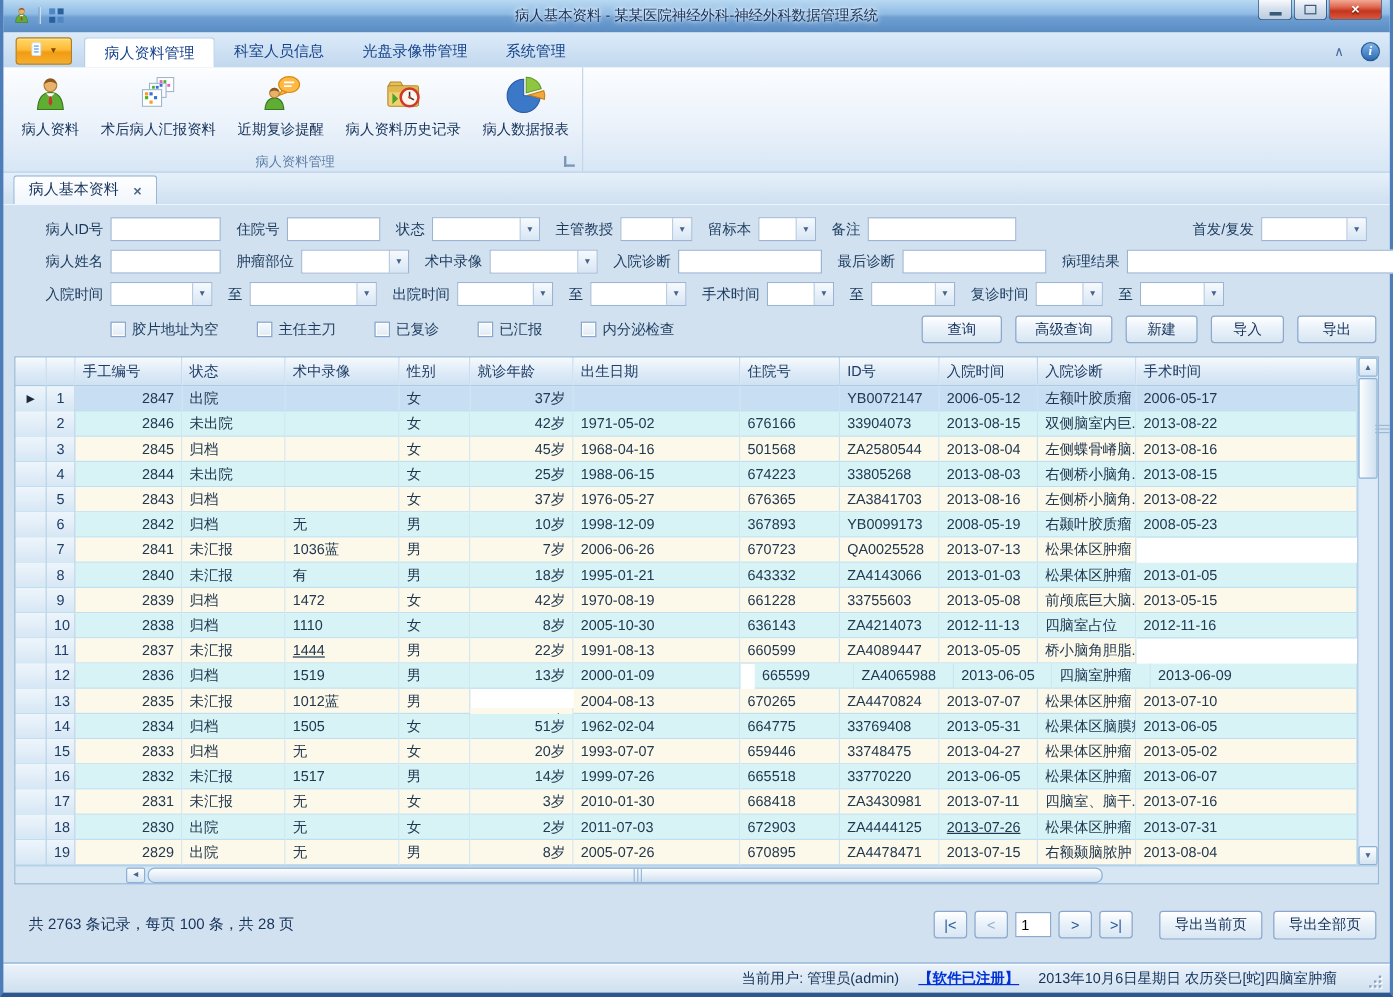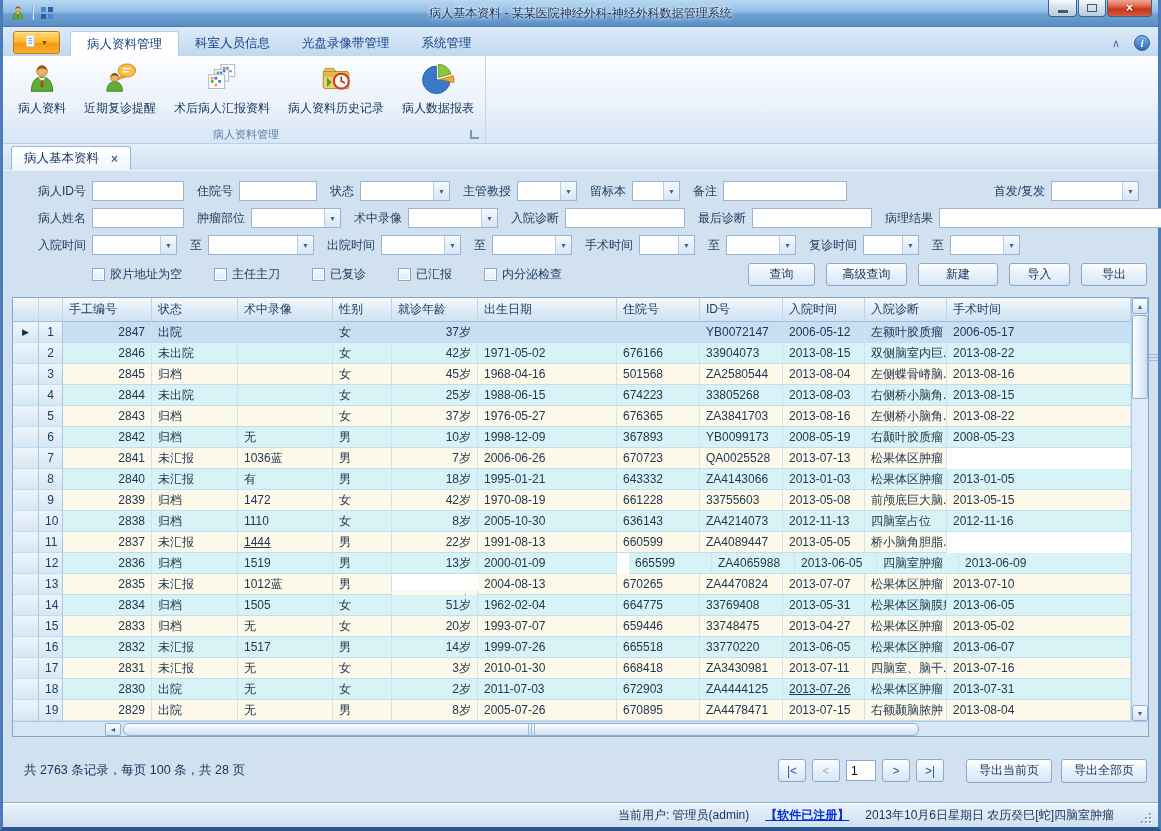--- a/index.html
+++ b/index.html
@@ -226,36 +226,20 @@
             <span class="ricon">
               <svg viewBox="0 0 32 32">
                 <path d="M16 14.2c-6.8 0-9.6 5.2-10.1 13.3h20.2C25.6 19.4 22.8 14.2 16 14.2z" fill="#5fae33" stroke="#39761c" stroke-width="0.9"></path>
                 <path d="M12.6 14.8L16 18.4l3.4-3.6z" fill="#fdfdfd"></path>
                 <path d="M15.2 17.2h1.6l.7 5.3-1.5 2.3-1.5-2.3z" fill="#c23a2e"></path>
                 <circle cx="16" cy="8.6" r="5" fill="#e8b268" stroke="#b07b32" stroke-width="0.9"></circle>
                 <path d="M11.2 7.6c.6-3 2.4-4.4 4.8-4.4s4.2 1.4 4.8 4.4c-1.6-1.1-3.2-1.6-4.8-1.6s-3.2.5-4.8 1.6z" fill="#8a5a22"></path>
               </svg>
             </span>
             <span class="rlabel">病人资料</span>
-          </div>
-          <div class="rbtn">
-            <span class="ricon">
-              <svg viewBox="0 0 32 32">
-                <ellipse cx="22.5" cy="8" rx="8.2" ry="6.2" fill="#ffb944" stroke="#d8880f" stroke-width="0.9"></ellipse>
-                <path d="M17 12.5l-2.5 4 6-2.2z" fill="#ffb944" stroke="#d8880f" stroke-width="0.9"></path>
-                <g stroke="#fff" stroke-width="1.4" fill="none">
-                  <path d="M18.5 6.2h8"></path>
-                  <path d="M18.5 9.2h6"></path>
-                </g>
-                <path d="M11 18.5c-4.8 0-7 3.4-7.4 9h14.8c-.4-5.6-2.6-9-7.4-9z" fill="#5fae33" stroke="#39761c" stroke-width="0.8"></path>
-                <circle cx="11" cy="14.6" r="3.8" fill="#e8b268" stroke="#b07b32" stroke-width="0.8"></circle>
-                <path d="M7.4 13.8c.5-2.3 1.9-3.4 3.6-3.4s3.1 1.1 3.6 3.4c-1.2-.8-2.4-1.2-3.6-1.2s-2.4.4-3.6 1.2z" fill="#8a5a22"></path>
-              </svg>
-            </span>
-            <span class="rlabel">近期复诊提醒</span>
           </div>
           <div class="rbtn">
             <span class="ricon">
               <svg viewBox="0 0 32 32">
                 <g stroke="#9ab0c8" stroke-width="0.8">
                   <rect x="15" y="2.5" width="13" height="11" fill="#fff"></rect>
                   <rect x="9" y="7" width="13" height="11" fill="#f8fbff"></rect>
                   <rect x="3.5" y="12" width="15" height="13" fill="#fff"></rect>
                 </g>
                 <g fill="#e45fb0">
@@ -277,20 +261,36 @@
                   <rect x="5.5" y="14" width="2.5" height="2.5"></rect>
                   <rect x="9" y="20.5" width="2.5" height="2.5"></rect>
                 </g>
               </svg>
             </span>
             <span class="rlabel">术后病人汇报资料</span>
           </div>
           <div class="rbtn">
             <span class="ricon">
               <svg viewBox="0 0 32 32">
+                <ellipse cx="22.5" cy="8" rx="8.2" ry="6.2" fill="#ffb944" stroke="#d8880f" stroke-width="0.9"></ellipse>
+                <path d="M17 12.5l-2.5 4 6-2.2z" fill="#ffb944" stroke="#d8880f" stroke-width="0.9"></path>
+                <g stroke="#fff" stroke-width="1.4" fill="none">
+                  <path d="M18.5 6.2h8"></path>
+                  <path d="M18.5 9.2h6"></path>
+                </g>
+                <path d="M11 18.5c-4.8 0-7 3.4-7.4 9h14.8c-.4-5.6-2.6-9-7.4-9z" fill="#5fae33" stroke="#39761c" stroke-width="0.8"></path>
+                <circle cx="11" cy="14.6" r="3.8" fill="#e8b268" stroke="#b07b32" stroke-width="0.8"></circle>
+                <path d="M7.4 13.8c.5-2.3 1.9-3.4 3.6-3.4s3.1 1.1 3.6 3.4c-1.2-.8-2.4-1.2-3.6-1.2s-2.4.4-3.6 1.2z" fill="#8a5a22"></path>
+              </svg>
+            </span>
+            <span class="rlabel">近期复诊提醒</span>
+          </div>
+          <div class="rbtn">
+            <span class="ricon">
+              <svg viewBox="0 0 32 32">
                 <path d="M4 9.5l2-3.5h8l2 3.5z" fill="#e8c05a" stroke="#b08828" stroke-width="0.8"></path>
                 <rect x="4" y="9" width="24" height="16" rx="1.5" fill="#f0d070" stroke="#b08828" stroke-width="0.9"></rect>
                 <rect x="4.5" y="9.5" width="23" height="4.5" fill="#e2b84e"></rect>
                 <path d="M7.5 14.5l4.5 4.5-4.5 4.5z" fill="#4aa428"></path>
                 <circle cx="21" cy="18" r="7" fill="#fdf6ec" stroke="#cf3a2a" stroke-width="2"></circle>
                 <g stroke="#333" stroke-width="1.2" fill="none">
                   <path d="M21 18v-4.4"></path>
                   <path d="M21 18l3.4 2"></path>
                 </g>
                 <circle cx="21" cy="18" r="1" fill="#cf3a2a"></circle>
@@ -479,21 +479,21 @@
             <span>已汇报</span>
           </span>
           <span class="chk">
             <span class="box"></span>
             <span>内分泌检查</span>
           </span>
         </div>
       <div class="actions" id="actions">
           <button class="abtn" style="width: 67px;">查询</button>
           <button class="abtn" style="width: 81px;">高级查询</button>
-          <button class="abtn" style="width: 80px;">新建</button>
+          <button class="abtn" style="width: 60px;">新建</button>
           <button class="abtn" style="width: 61px;">导入</button>
           <button class="abtn" style="width: 66px;">导出</button>
         </div>
     </div>
 
     <div class="grid">
       <div class="grid-top">
         <div class="grid-main">
           <div class="ghead" id="ghead">
               <div class="ghcell" style="width: 26px;"></div>

